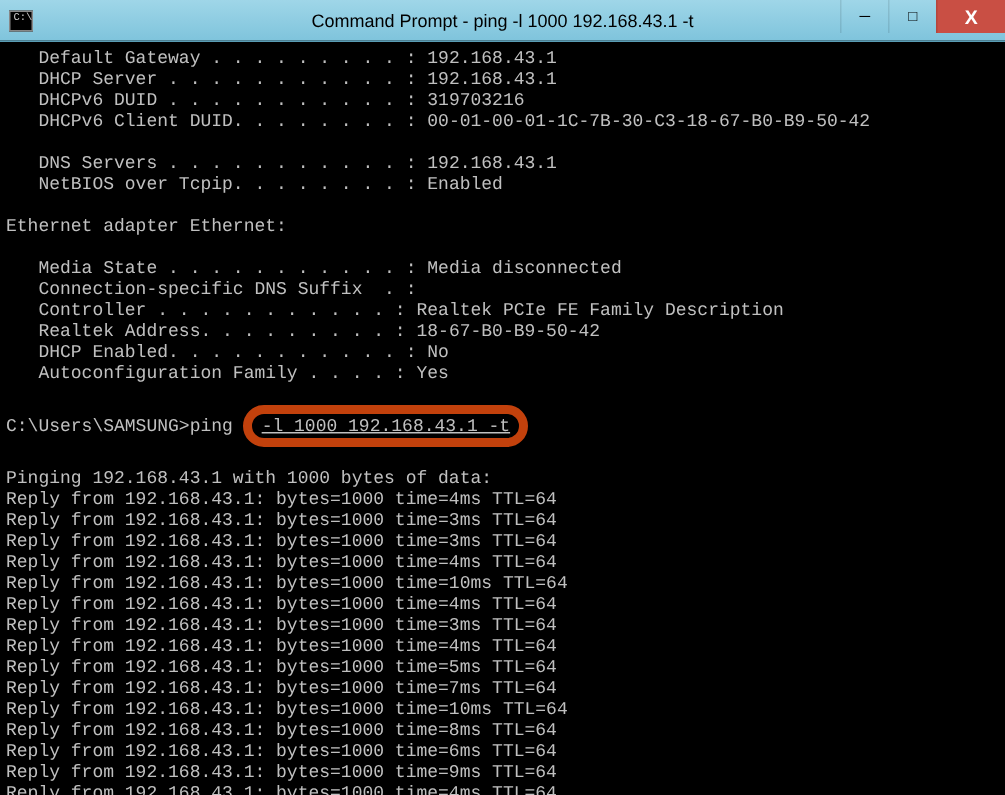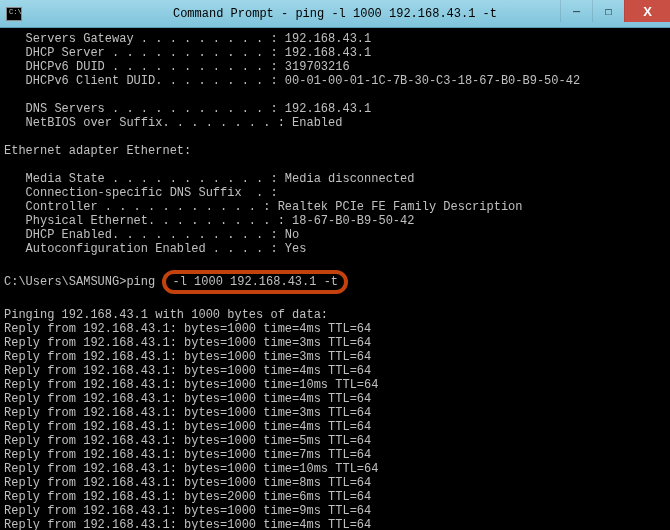--- a/index.html
+++ b/index.html
@@ -34,21 +34,21 @@
   color: #ccc;
   font-size: 7px;
   line-height: 7px;
 }
 .titlebar-title {
   position: absolute;
   left: 0;
   right: 0;
   text-align: center;
   color: #000;
-  font-family: Liberation Mono, monospace;
+  font-family: Liberation Sans, sans-serif;
   font-size: 12px;
 }
 .win-buttons {
   position: absolute;
   right: 0;
   top: 0;
   display: flex;
   height: 22px;
 }
 .win-btn {
@@ -67,70 +67,71 @@
   background: #000;
   color: #c0c0c0;
   padding: 4px 8px 4px 4px;
   white-space: pre;
   line-height: 14px;
   height: 502px;
   overflow: hidden;
 }
 .highlight {
   display: inline-block;
-  border: 4px solid #c2410c;
+  border: 6px solid #c2410c;
   border-radius: 14px;
   padding: 0 6px;
   line-height: 16px;
+  text-decoration: underline;
 }
 </style>
 </head>
 <body>
 
 <div class="titlebar">
   <div class="titlebar-icon">
     <span class="titlebar-icon-text">C:\</span>
   </div>
   <div class="titlebar-title">Command Prompt - ping  -l 1000 192.168.43.1 -t</div>
   <div class="win-buttons">
     <div class="win-btn">─</div>
     <div class="win-btn">□</div>
     <div class="win-btn close">X</div>
   </div>
 </div>
 
-<div class="terminal"><span><span>   Servers Gateway . . . . . . . . . : </span><span>192.168.43.1</span></span>
+<div class="terminal"><span><span>   Default Gateway . . . . . . . . . : </span><span>192.168.43.1</span></span>
 <span><span>   DHCP Server . . . . . . . . . . . : </span><span>192.168.43.1</span></span>
 <span><span>   DHCPv6 DUID . . . . . . . . . . . : </span><span>319703216</span></span>
 <span><span>   DHCPv6 Client DUID. . . . . . . . : </span><span>00-01-00-01-1C-7B-30-C3-18-67-B0-B9-50-42</span></span>
 
 <span><span>   DNS Servers . . . . . . . . . . . : </span><span>192.168.43.1</span></span>
-<span><span>   NetBIOS over Suffix. . . . . . . . : </span><span>Enabled</span></span>
+<span><span>   NetBIOS over Tcpip. . . . . . . . : </span><span>Enabled</span></span>
 
 <span>Ethernet adapter Ethernet:</span>
 
 <span><span>   Media State . . . . . . . . . . . : </span><span>Media disconnected</span></span>
 <span>   Connection-specific DNS Suffix  . :</span>
 <span><span>   Controller . . . . . . . . . . . : </span><span>Realtek PCIe FE Family Description</span></span>
-<span><span>   Physical Ethernet. . . . . . . . . : </span><span>18-67-B0-B9-50-42</span></span>
+<span><span>   Realtek Address. . . . . . . . . : </span><span>18-67-B0-B9-50-42</span></span>
 <span><span>   DHCP Enabled. . . . . . . . . . . : </span><span>No</span></span>
-<span><span>   Autoconfiguration Enabled . . . . : </span><span>Yes</span></span>
+<span><span>   Autoconfiguration Family . . . . : </span><span>Yes</span></span>
 
 <span><span>C:\Users\SAMSUNG&gt;</span><span>ping </span><span class="highlight">-l 1000 192.168.43.1 -t</span></span>
 
 <span>Pinging 192.168.43.1 with 1000 bytes of data:</span>
 <span>Reply from 192.168.43.1: bytes=1000 time=4ms TTL=64</span>
 <span>Reply from 192.168.43.1: bytes=1000 time=3ms TTL=64</span>
 <span>Reply from 192.168.43.1: bytes=1000 time=3ms TTL=64</span>
 <span>Reply from 192.168.43.1: bytes=1000 time=4ms TTL=64</span>
 <span>Reply from 192.168.43.1: bytes=1000 time=10ms TTL=64</span>
 <span>Reply from 192.168.43.1: bytes=1000 time=4ms TTL=64</span>
 <span>Reply from 192.168.43.1: bytes=1000 time=3ms TTL=64</span>
 <span>Reply from 192.168.43.1: bytes=1000 time=4ms TTL=64</span>
 <span>Reply from 192.168.43.1: bytes=1000 time=5ms TTL=64</span>
 <span>Reply from 192.168.43.1: bytes=1000 time=7ms TTL=64</span>
 <span>Reply from 192.168.43.1: bytes=1000 time=10ms TTL=64</span>
 <span>Reply from 192.168.43.1: bytes=1000 time=8ms TTL=64</span>
-<span>Reply from 192.168.43.1: bytes=2000 time=6ms TTL=64</span>
+<span>Reply from 192.168.43.1: bytes=1000 time=6ms TTL=64</span>
 <span>Reply from 192.168.43.1: bytes=1000 time=9ms TTL=64</span>
 <span>Reply from 192.168.43.1: bytes=1000 time=4ms TTL=64</span>
 <span>Reply from 192.168.43.1: bytes=1000 time=4ms TTL=64</span>
 </div>
 
 </body></html>

